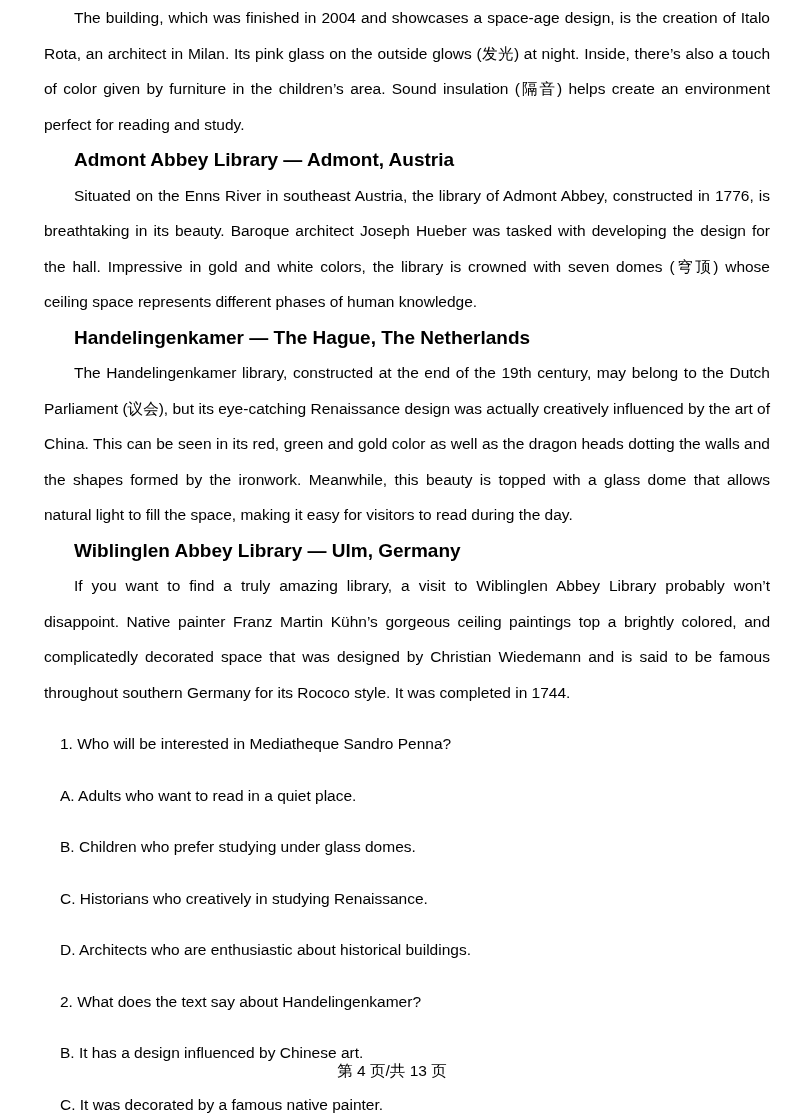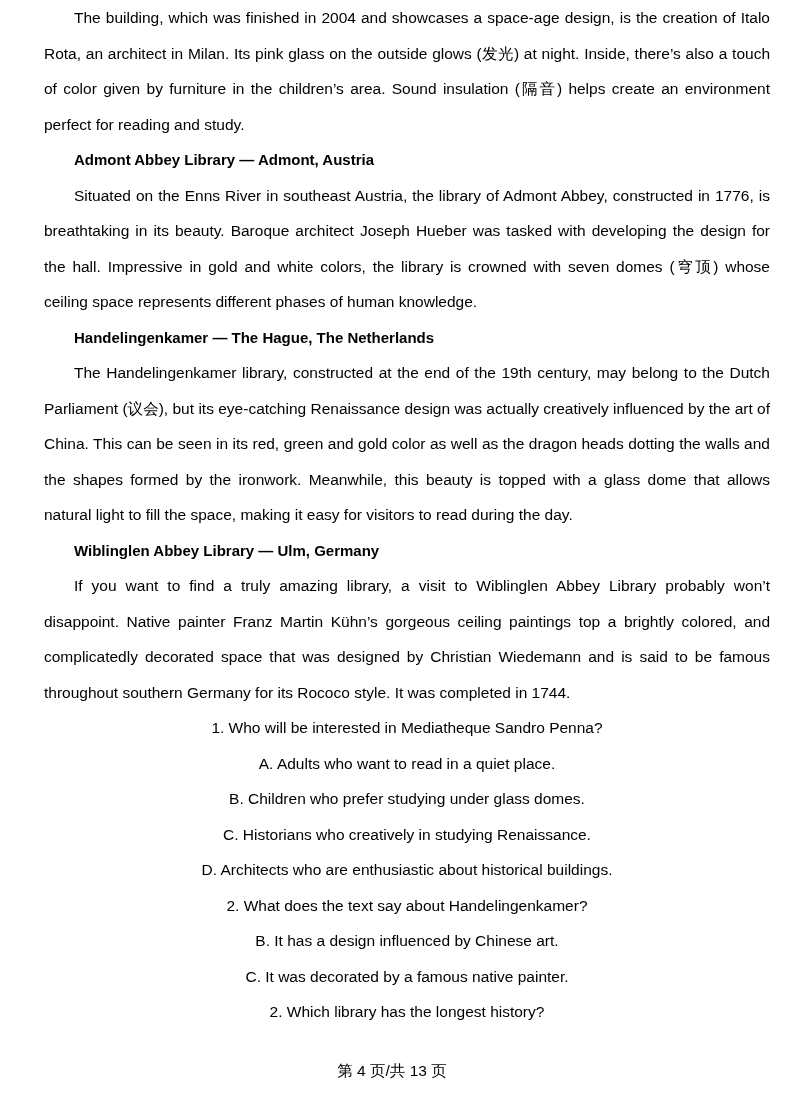--- a/index.html
+++ b/index.html
@@ -20,29 +20,29 @@
     padding: 0 30px 0 44px;
   }
   .para {
     margin: 0;
     text-align: justify;
     text-indent: 30px;
     line-height: 35.5px;
   }
   .heading {
     margin: 0;
-    font-size: 15px;
+    font-size: 19px;
     font-weight: bold;
     text-indent: 30px;
     line-height: 35.5px;
     text-align: left;
   }
   .qline {
-    margin: 0;
-    text-align: center;
+    margin: 16px;
+    text-align: left;
     line-height: 35.5px;
   }
   .footer {
     position: absolute;
     left: 0;
     right: 16px;
     top: 1059px;
     line-height: 24px;
     text-align: center;
     font-size: 15.5px;

